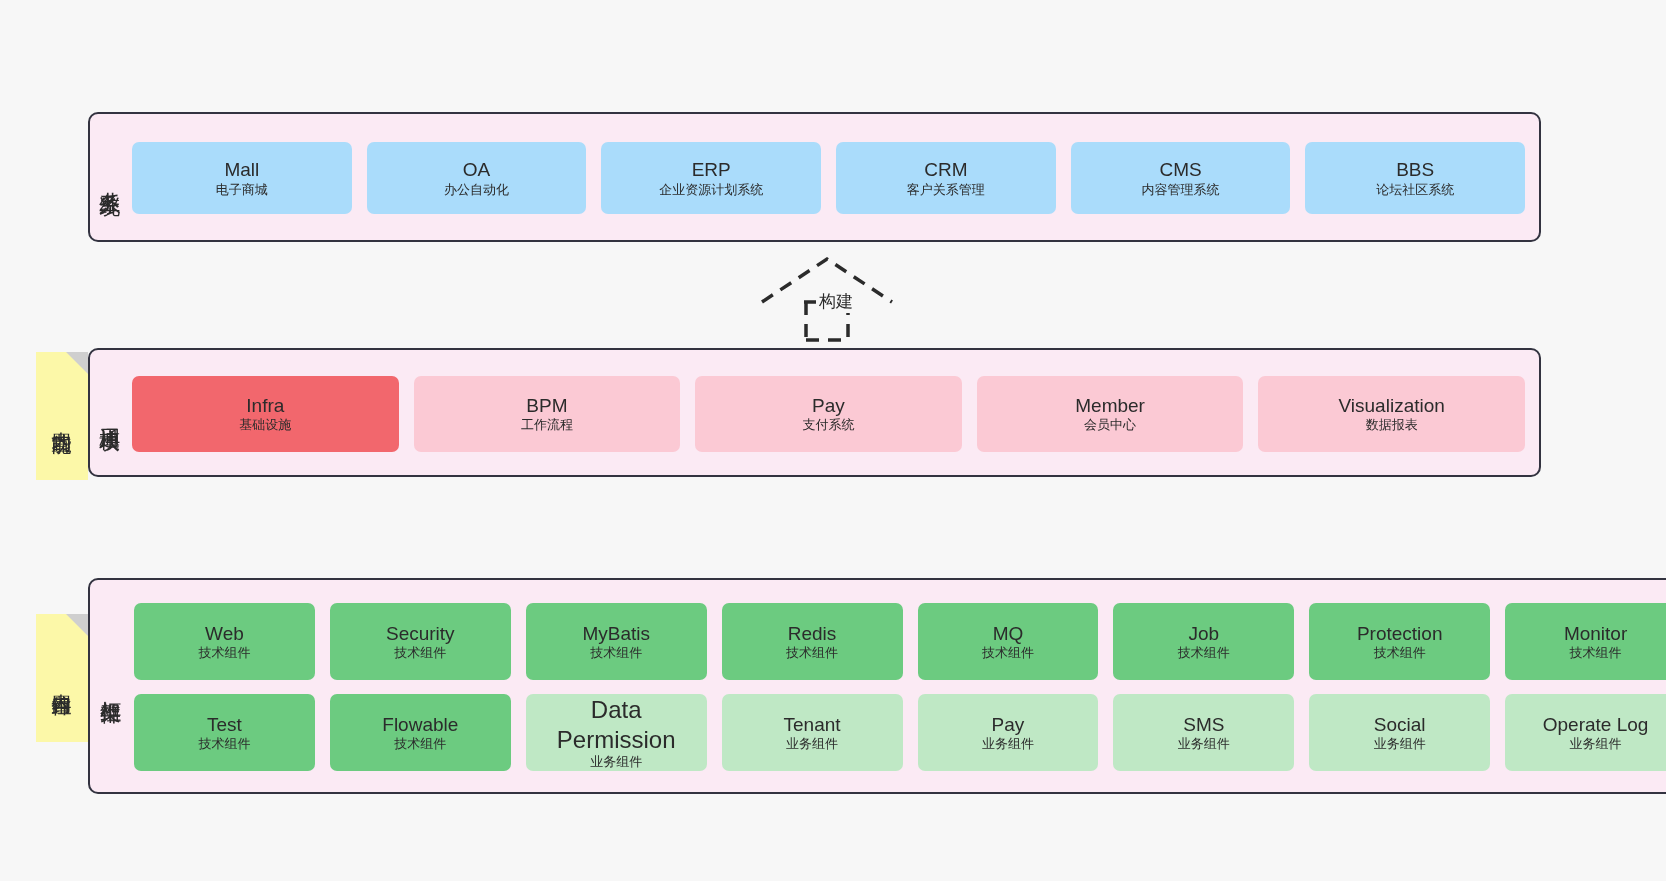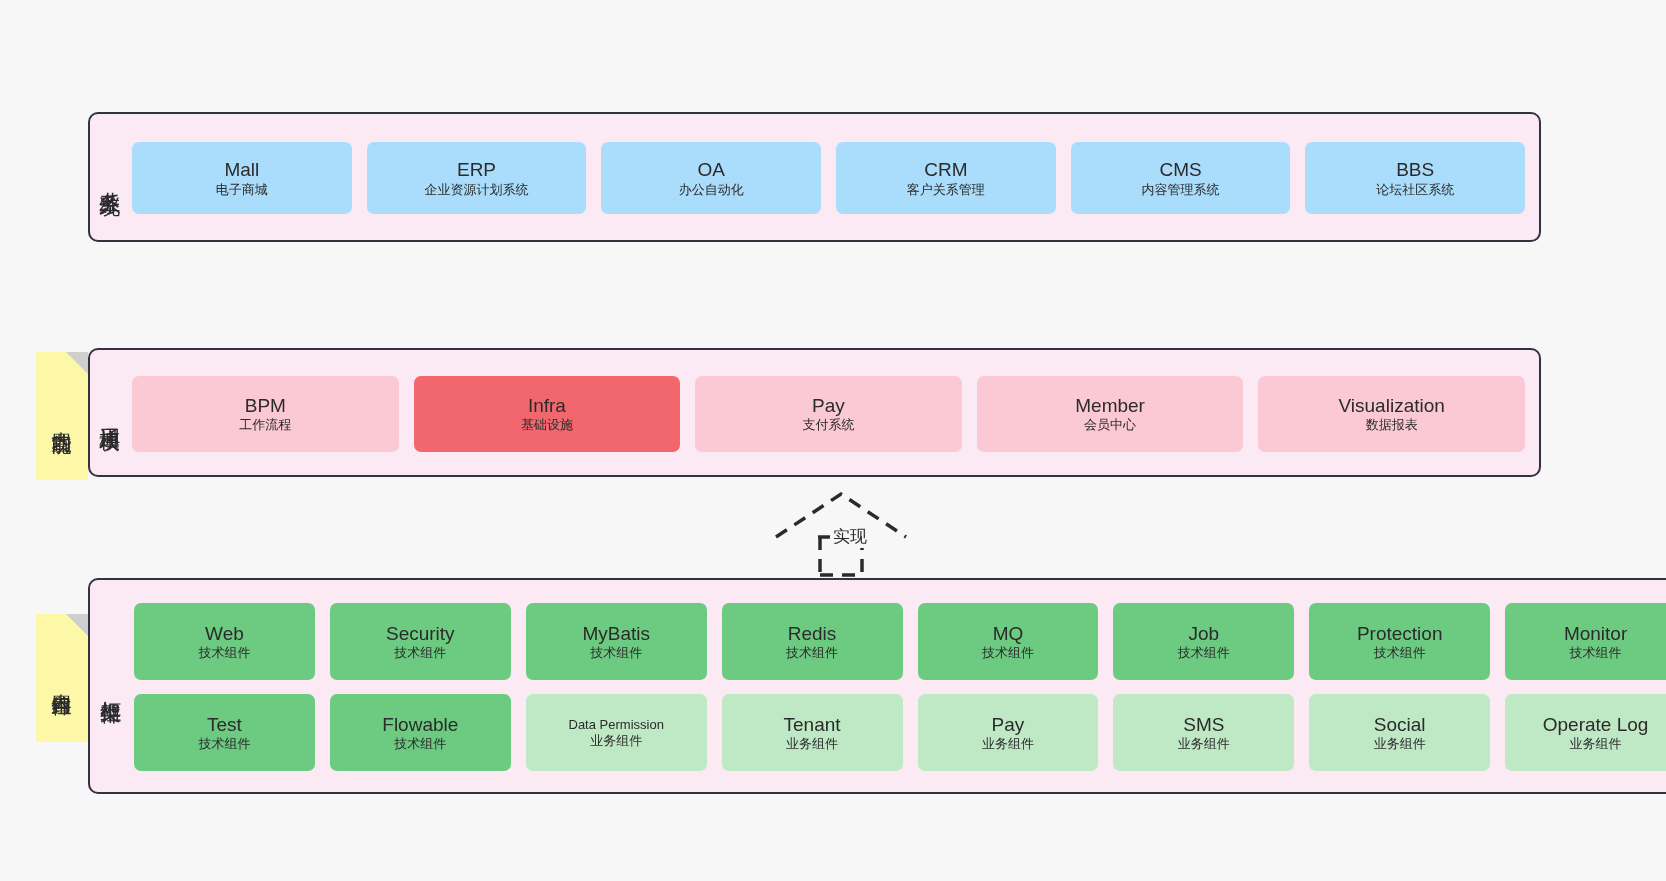--- a/index.html
+++ b/index.html
@@ -55,21 +55,21 @@
     display: flex;
     flex-direction: column;
     align-items: center;
     justify-content: center;
     text-align: center;
     line-height: 1.22;
     padding: 6px 4px;
   }
   .cell .en { font-size: 19px; }
   .cell .cn { font-size: 13px; }
-  .cell.three-line .en { font-size: 13px; }
+  .cell.three-line .en { font-size: 24px; }
 
   
   .c-blue      { background: #aadcfb; }
   .c-red       { background: #f2676d; }
   .c-pink      { background: #fbc9d4; }
   .c-green     { background: #6ccb80; }
   .c-lightgreen{ background: #bfe8c5; }
 
   
   #band-business { left: 88px;  top: 112px; width: 1453px; height: 130px; }
@@ -131,87 +131,87 @@
 
   <div class="band" id="band-business">
     <div class="band-label">业务系统</div>
     <div class="band-body">
       <div class="row">
         <div class="cell c-blue">
           <span class="en">Mall</span>
           <span class="cn">电子商城</span>
         </div>
         <div class="cell c-blue">
+          <span class="en">OA</span>
+          <span class="cn">办公自动化</span>
+        </div>
+        <div class="cell c-blue">
           <span class="en">ERP</span>
           <span class="cn">企业资源计划系统</span>
         </div>
         <div class="cell c-blue">
-          <span class="en">OA</span>
-          <span class="cn">办公自动化</span>
-        </div>
-        <div class="cell c-blue">
           <span class="en">CRM</span>
           <span class="cn">客户关系管理</span>
         </div>
         <div class="cell c-blue">
           <span class="en">CMS</span>
           <span class="cn">内容管理系统</span>
         </div>
         <div class="cell c-blue">
           <span class="en">BBS</span>
           <span class="cn">论坛社区系统</span>
         </div>
       </div>
     </div>
   </div>
 
-
-  <div class="note" id="note-features">
-    <span class="fold"></span>
-    <span>内置功能</span>
-  </div>
-
-  <div class="band" id="band-common">
-    <div class="band-label">通用模块</div>
-    <div class="band-body">
-      <div class="row">
-        <div class="cell c-pink">
-          <span class="en">BPM</span>
-          <span class="cn">工作流程</span>
-        </div>
-        <div class="cell c-red">
-          <span class="en">Infra</span>
-          <span class="cn">基础设施</span>
-        </div>
-        <div class="cell c-pink">
-          <span class="en">Pay</span>
-          <span class="cn">支付系统</span>
-        </div>
-        <div class="cell c-pink">
-          <span class="en">Member</span>
-          <span class="cn">会员中心</span>
-        </div>
-        <div class="cell c-pink">
-          <span class="en">Visualization</span>
-          <span class="cn">数据报表</span>
-        </div>
-      </div>
-    </div>
-  </div>
-
-  <div class="conn" id="conn-impl">
+  <div class="conn" id="conn-build">
     <svg width="180" height="90" viewBox="0 0 180 90">
       <path d="M 10 50 L 75 7 L 140 50" fill="none" stroke="#2b2b2b" stroke-width="3.5" stroke-dasharray="13 9" stroke-linecap="butt"></path>
       <path d="M 52 50 L 98 50" fill="none" stroke="#2b2b2b" stroke-width="3.5" stroke-dasharray="13 9"></path>
       <path d="M 54 50 L 54 90" fill="none" stroke="#2b2b2b" stroke-width="3.5" stroke-dasharray="13 9"></path>
       <path d="M 96 50 L 96 90" fill="none" stroke="#2b2b2b" stroke-width="3.5" stroke-dasharray="13 9"></path>
       <path d="M 54 88 L 96 88" fill="none" stroke="#2b2b2b" stroke-width="3.5" stroke-dasharray="13 9"></path>
     </svg>
-    <span class="conn-label">实现</span>
-  </div>
+    <span class="conn-label">构建</span>
+  </div>
+
+  <div class="note" id="note-features">
+    <span class="fold"></span>
+    <span>内置功能</span>
+  </div>
+
+  <div class="band" id="band-common">
+    <div class="band-label">通用模块</div>
+    <div class="band-body">
+      <div class="row">
+        <div class="cell c-red">
+          <span class="en">Infra</span>
+          <span class="cn">基础设施</span>
+        </div>
+        <div class="cell c-pink">
+          <span class="en">BPM</span>
+          <span class="cn">工作流程</span>
+        </div>
+        <div class="cell c-pink">
+          <span class="en">Pay</span>
+          <span class="cn">支付系统</span>
+        </div>
+        <div class="cell c-pink">
+          <span class="en">Member</span>
+          <span class="cn">会员中心</span>
+        </div>
+        <div class="cell c-pink">
+          <span class="en">Visualization</span>
+          <span class="cn">数据报表</span>
+        </div>
+      </div>
+    </div>
+  </div>
+
 
   <div class="note" id="note-components">
     <span class="fold"></span>
     <span>内置组件</span>
   </div>
 
   <div class="band" id="band-framework">
     <div class="band-label">框架组件</div>
     <div class="band-body">
 

